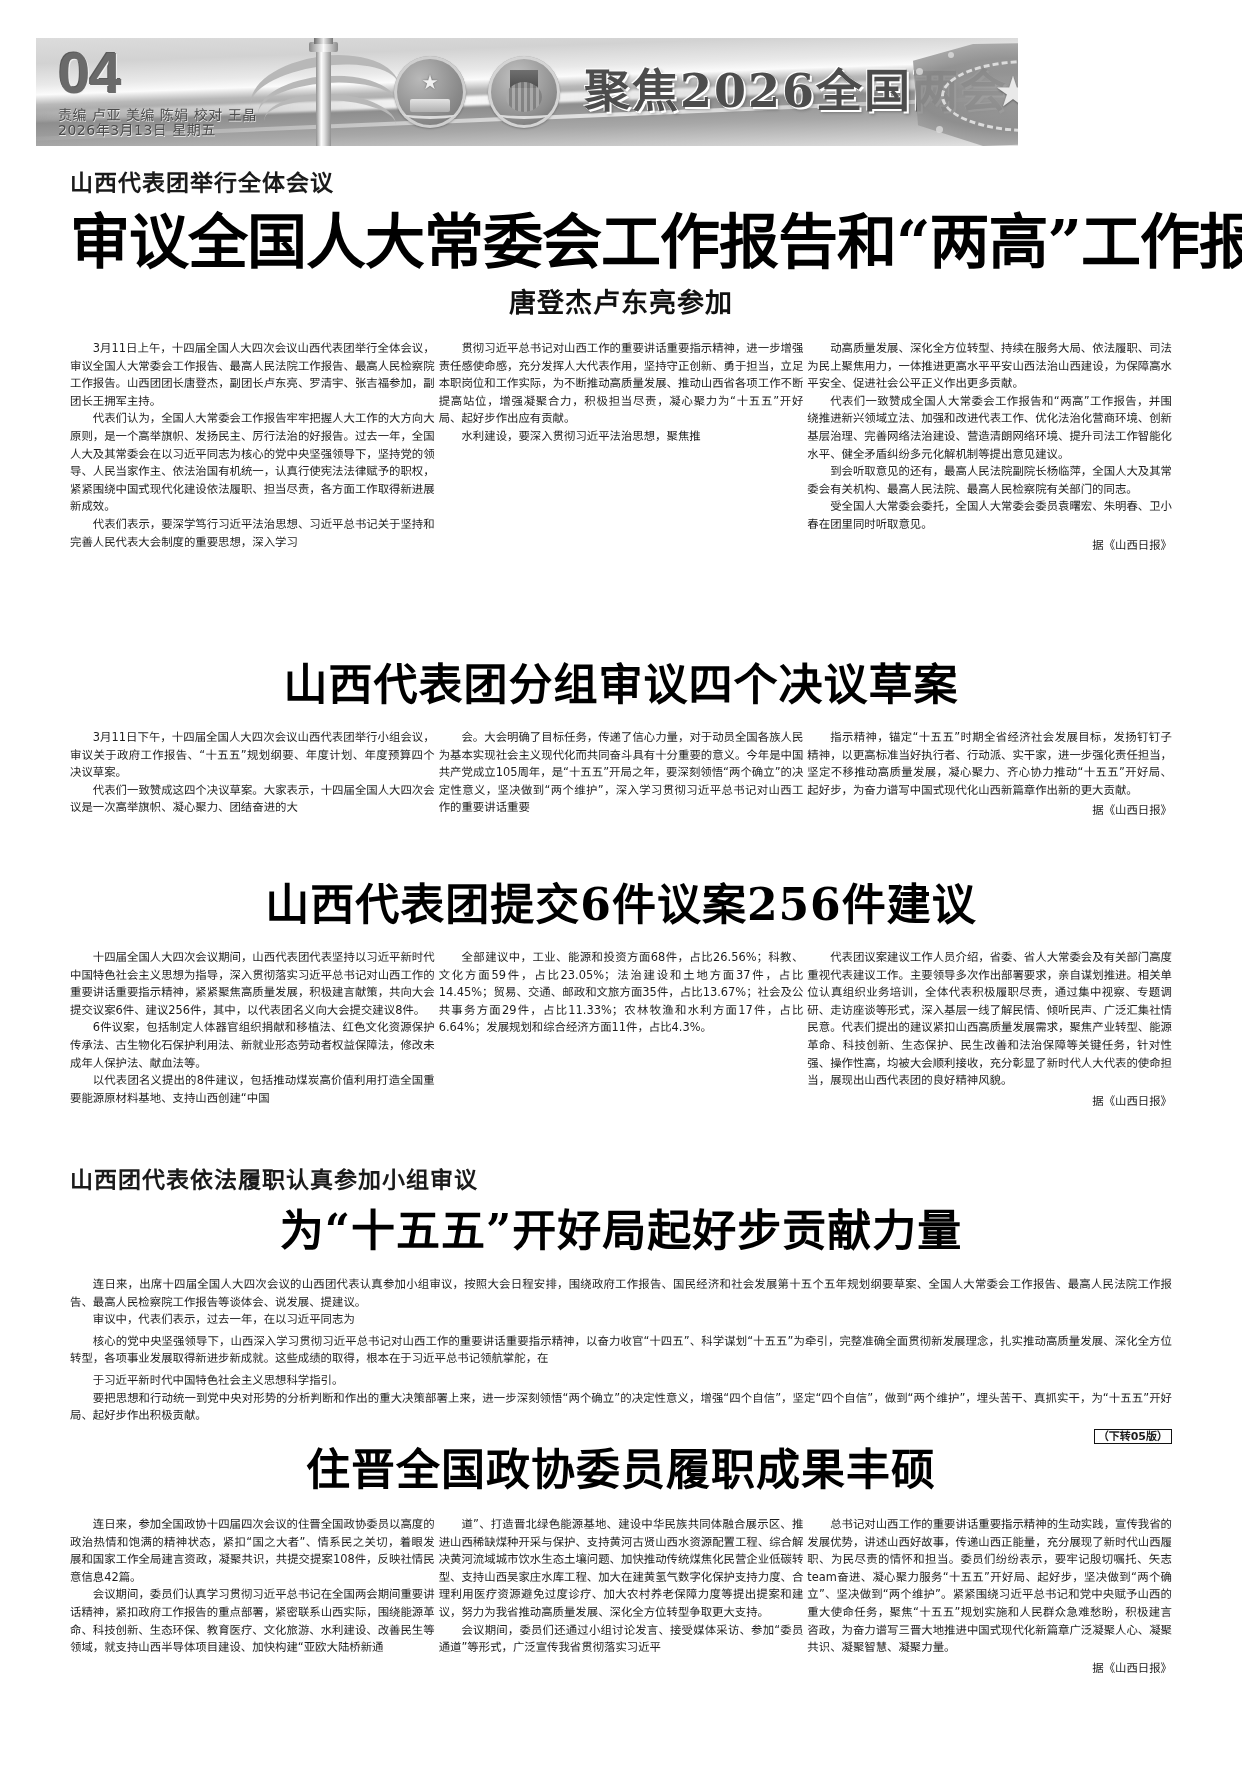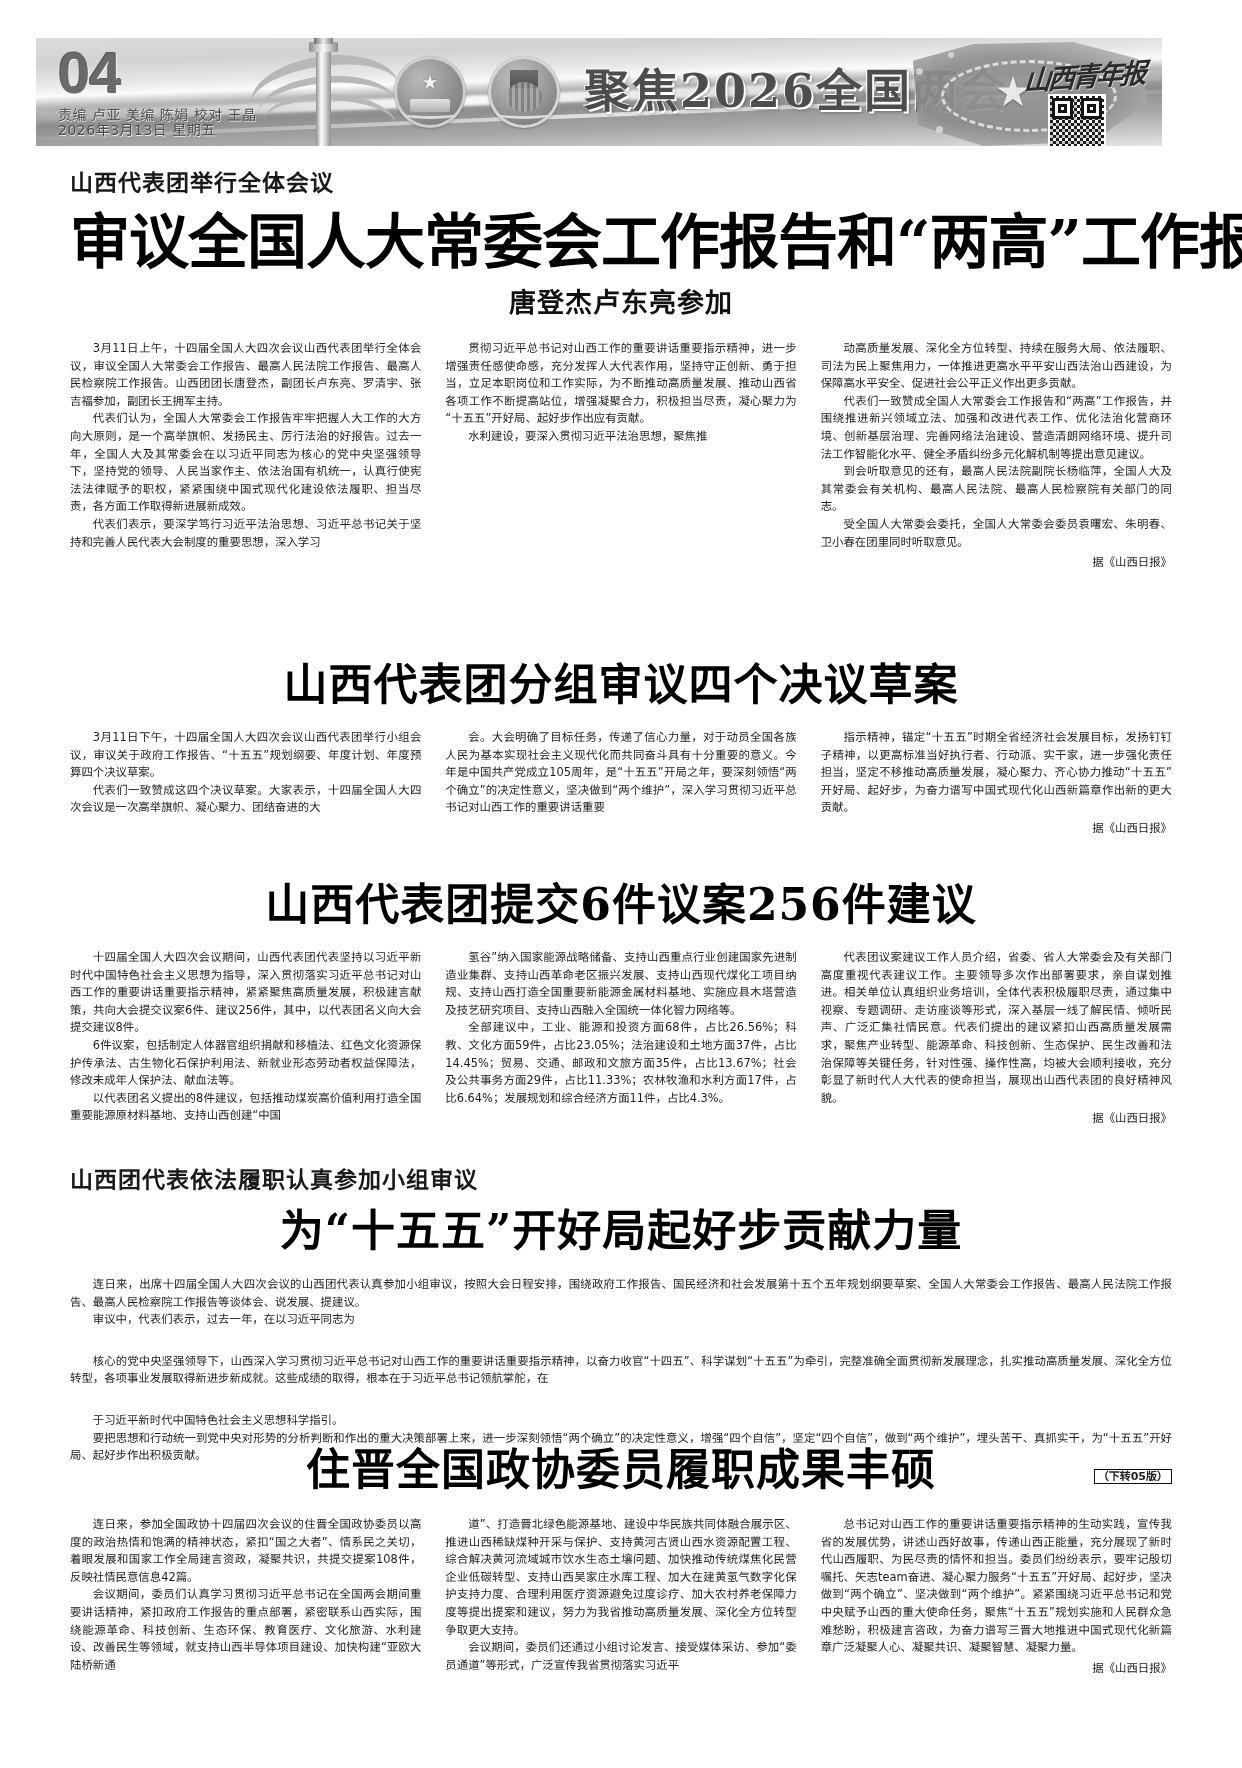--- a/index.html
+++ b/index.html
@@ -6,21 +6,21 @@
   body{
     width:1242px;height:1768px;
     font-family:"Liberation Serif","DejaVu Serif",serif;
     color:#1a1a1a;
     -webkit-font-smoothing:none;
   }
   .page{position:relative;width:1242px;height:1768px;overflow:hidden;background:#fff;}
 
   
   .masthead{
-    position:absolute;left:36px;top:38px;width:1126px;height:108px;
+    position:absolute;left:36px;top:38px;width:982px;height:108px;
     background:linear-gradient(178deg,#dcdcdc 0%,#d2d2d2 18%,#e9e9e9 33%,#fbfbfb 40%,#b9b9b9 47%,#8e8e8e 60%,#a7a7a7 76%,#cfcfcf 92%,#e4e4e4 100%);
     overflow:hidden;
   }
   .mh-sheen{
     position:absolute;left:-40px;top:52px;width:1260px;height:10px;
     background:linear-gradient(90deg,rgba(255,255,255,0) 0%,rgba(255,255,255,.95) 35%,rgba(255,255,255,.6) 65%,rgba(255,255,255,0) 100%);
     transform:rotate(-2.1deg);filter:blur(1px);
   }
   .mh-sheen2{
     position:absolute;left:-40px;top:74px;width:1260px;height:4px;
@@ -125,21 +125,21 @@
     text-align:center;font-family:"DejaVu Serif","Liberation Serif",serif;
     font-weight:bold;color:#000;letter-spacing:1px;white-space:nowrap;
   }
   .h-main{font-size:60px;line-height:76px;letter-spacing:-1px;}
   .h-sec{font-size:44px;line-height:60px;letter-spacing:1px;}
   .subline{
     text-align:center;font-family:"DejaVu Serif","Liberation Serif",serif;
     font-size:27px;line-height:38px;font-weight:700;letter-spacing:1px;color:#111;
   }
 
-  .cols{display:flex;gap:24px;justify-content:flex-end;}
+  .cols{display:flex;gap:4px;}
   .col{flex:1;}
   .body-text{
     font-family:"DejaVu Sans","Liberation Sans",sans-serif;
     font-size:11.4px;line-height:17.6px;text-align:justify;
     color:#1d1d1d;letter-spacing:0px;
     text-justify:inter-ideograph;
   }
   .body-text p{margin:0;text-indent:2em;}
   .src{
     font-family:"DejaVu Sans","Liberation Sans",sans-serif;
@@ -261,21 +261,20 @@
     <div class="cols" style="margin-top:14px;">
       <div class="col">
         <div class="body-text">
           <p>十四届全国人大四次会议期间，山西代表团代表坚持以习近平新时代中国特色社会主义思想为指导，深入贯彻落实习近平总书记对山西工作的重要讲话重要指示精神，紧紧聚焦高质量发展，积极建言献策，共向大会提交议案6件、建议256件，其中，以代表团名义向大会提交建议8件。</p>
             <p>6件议案，包括制定人体器官组织捐献和移植法、红色文化资源保护传承法、古生物化石保护利用法、新就业形态劳动者权益保障法，修改未成年人保护法、献血法等。</p>
             <p>以代表团名义提出的8件建议，包括推动煤炭高价值利用打造全国重要能源原材料基地、支持山西创建“中国</p>
         </div>
       </div>
       <div class="col">
         <div class="body-text">
-          <p>氢谷”纳入国家能源战略储备、支持山西重点行业创建国家先进制造业集群、支持山西革命老区振兴发展、支持山西现代煤化工项目纳规、支持山西打造全国重要新能源金属材料基地、实施应县木塔营造及技艺研究项目、支持山西融入全国统一体化智力网络等。</p>
             <p>全部建议中，工业、能源和投资方面68件，占比26.56%；科教、文化方面59件，占比23.05%；法治建设和土地方面37件，占比14.45%；贸易、交通、邮政和文旅方面35件，占比13.67%；社会及公共事务方面29件，占比11.33%；农林牧渔和水利方面17件，占比6.64%；发展规划和综合经济方面11件，占比4.3%。</p>
         </div>
       </div>
       <div class="col">
         <div class="body-text">
           <p>代表团议案建议工作人员介绍，省委、省人大常委会及有关部门高度重视代表建议工作。主要领导多次作出部署要求，亲自谋划推进。相关单位认真组织业务培训，全体代表积极履职尽责，通过集中视察、专题调研、走访座谈等形式，深入基层一线了解民情、倾听民声、广泛汇集社情民意。代表们提出的建议紧扣山西高质量发展需求，聚焦产业转型、能源革命、科技创新、生态保护、民生改善和法治保障等关键任务，针对性强、操作性高，均被大会顺利接收，充分彰显了新时代人大代表的使命担当，展现出山西代表团的良好精神风貌。</p>
         </div>
         <div class="src">据《山西日报》</div>
       </div>
     </div>

